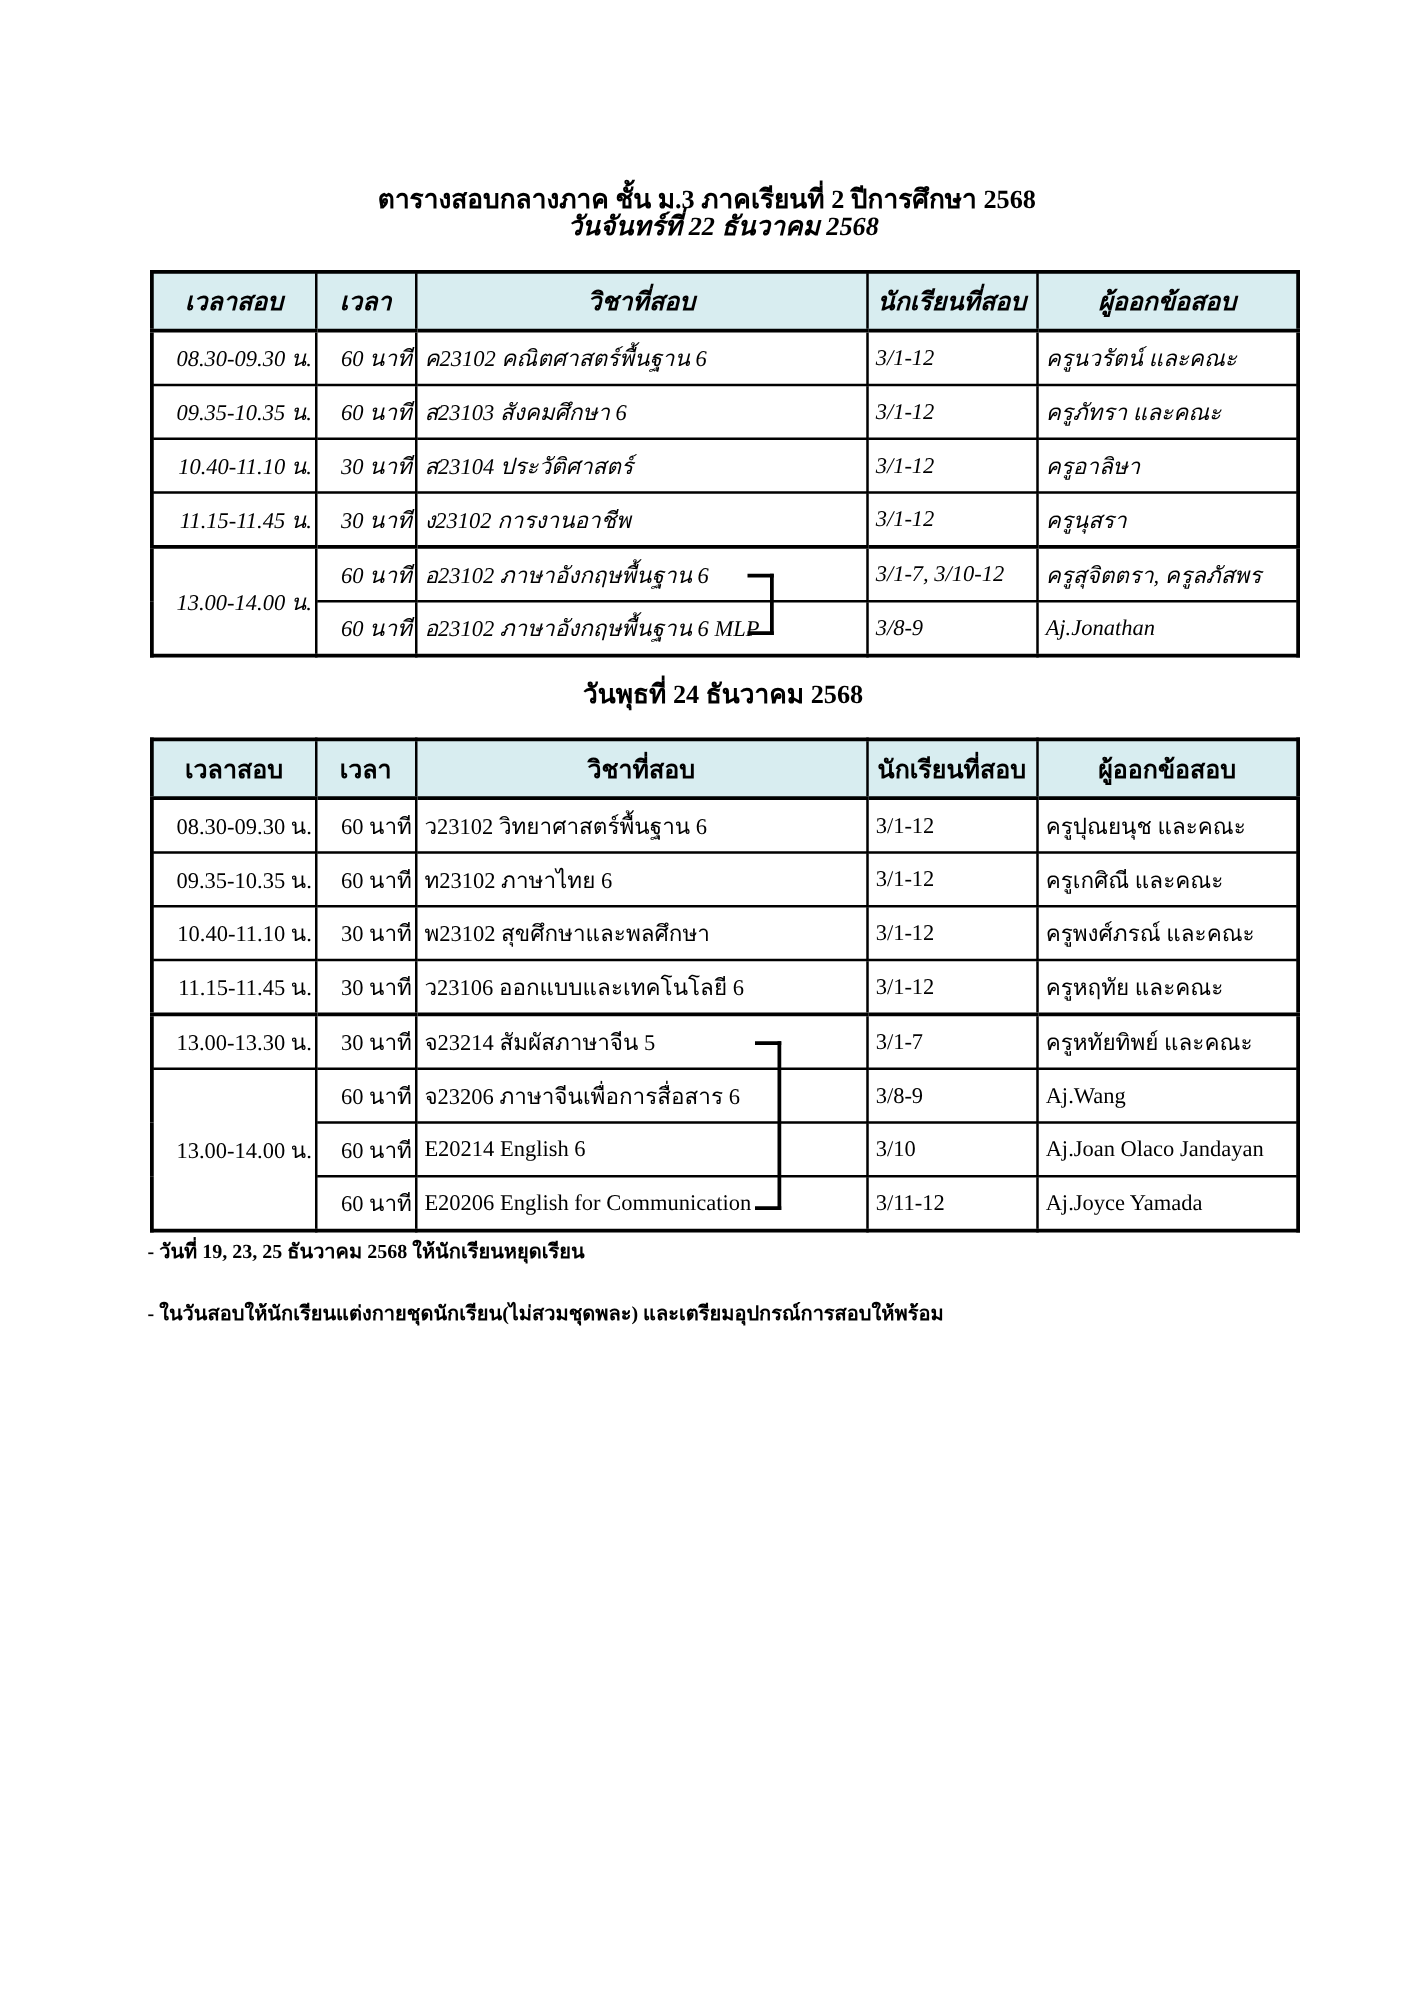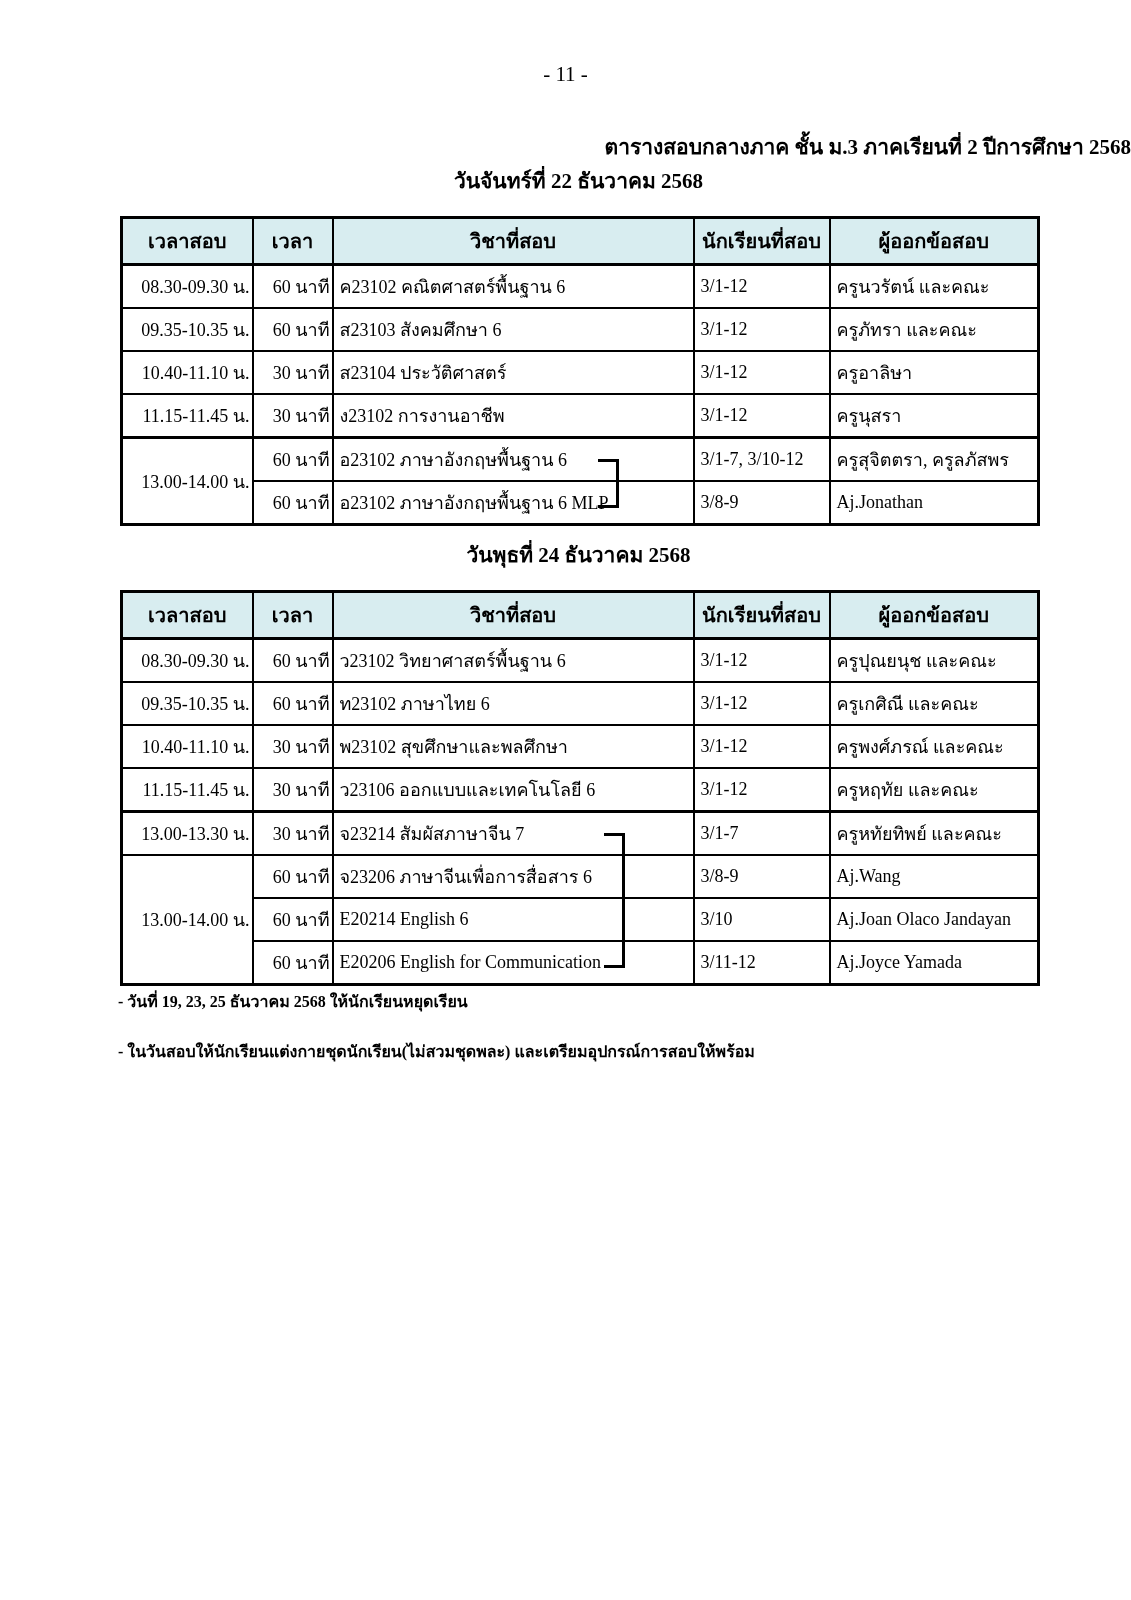--- a/index.html
+++ b/index.html
@@ -13,27 +13,27 @@
     overflow: hidden;
   }
   .page-number {
     position: absolute;
     top: 62px; left: 0; width: 100%;
     text-align: center;
     font-size: 21px;
   }
   .doc-title {
     position: absolute;
-    top: 130px; left: 0; width: 100%;
-    text-align: right;
+    top: 142px; left: 0; width: 100%;
+    text-align: center;
     font-size: 21px;
     font-weight: bold;
   }
   .section { position: absolute; left: 120px; width: 917px; }
-  .section-1 { top: 166px; }
+  .section-1 { top: 166px; font-style: italic; }
   .section-2 { top: 540px; }
   .date-title {
     text-align: center;
     font-weight: bold;
     font-size: 21px;
     height: 30px;
     line-height: 30px;
     margin-bottom: 8px;
   }
   .table-wrap { position: relative; width: 917px; }
@@ -78,21 +78,20 @@
     font-weight: bold;
     line-height: 28px;
   }
   .note-line + .note-line { margin-top: 22px; }
 </style>
 </head>
 <body>
 
 <div class="page">
 
-  <div class="page-number">- 11 -</div>
 
   <div class="doc-title">ตารางสอบกลางภาค  ชั้น ม.3  ภาคเรียนที่ 2 ปีการศึกษา 2568</div>
 
   <div class="section section-1">
     <div class="date-title">วันจันทร์ที่ 22 ธันวาคม 2568</div>
     <div class="table-wrap">
       <table class="exam">
           <colgroup>
             <col style="width: 131px;">
             <col style="width: 80px;">
@@ -202,21 +201,21 @@
             <tr>
               <td class="center">11.15-11.45 น.</td>
               <td class="center">30 นาที</td>
               <td>ว23106 ออกแบบและเทคโนโลยี 6</td>
               <td>3/1-12</td>
               <td>ครูหฤทัย และคณะ</td>
             </tr>
             <tr class="sep">
               <td class="center">13.00-13.30 น.</td>
               <td class="center">30 นาที</td>
-              <td>จ23214 สัมผัสภาษาจีน 7</td>
+              <td>จ23214 สัมผัสภาษาจีน 5</td>
               <td>3/1-7</td>
               <td>ครูหทัยทิพย์ และคณะ</td>
             </tr>
             <tr>
               <td class="center" rowspan="3">13.00-14.00 น.</td>
               <td class="center">60 นาที</td>
               <td>จ23206 ภาษาจีนเพื่อการสื่อสาร 6</td>
               <td>3/8-9</td>
               <td>Aj.Wang</td>
             </tr>

